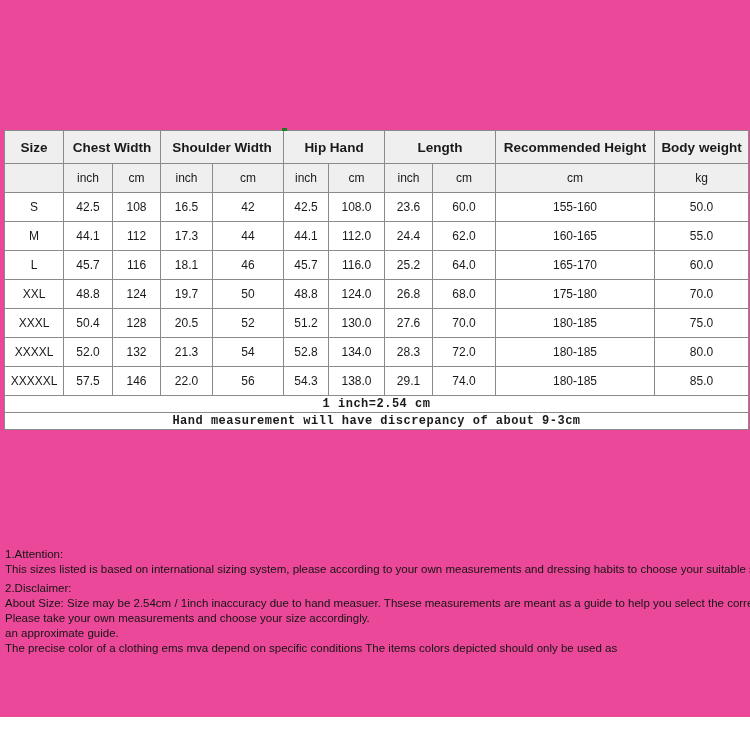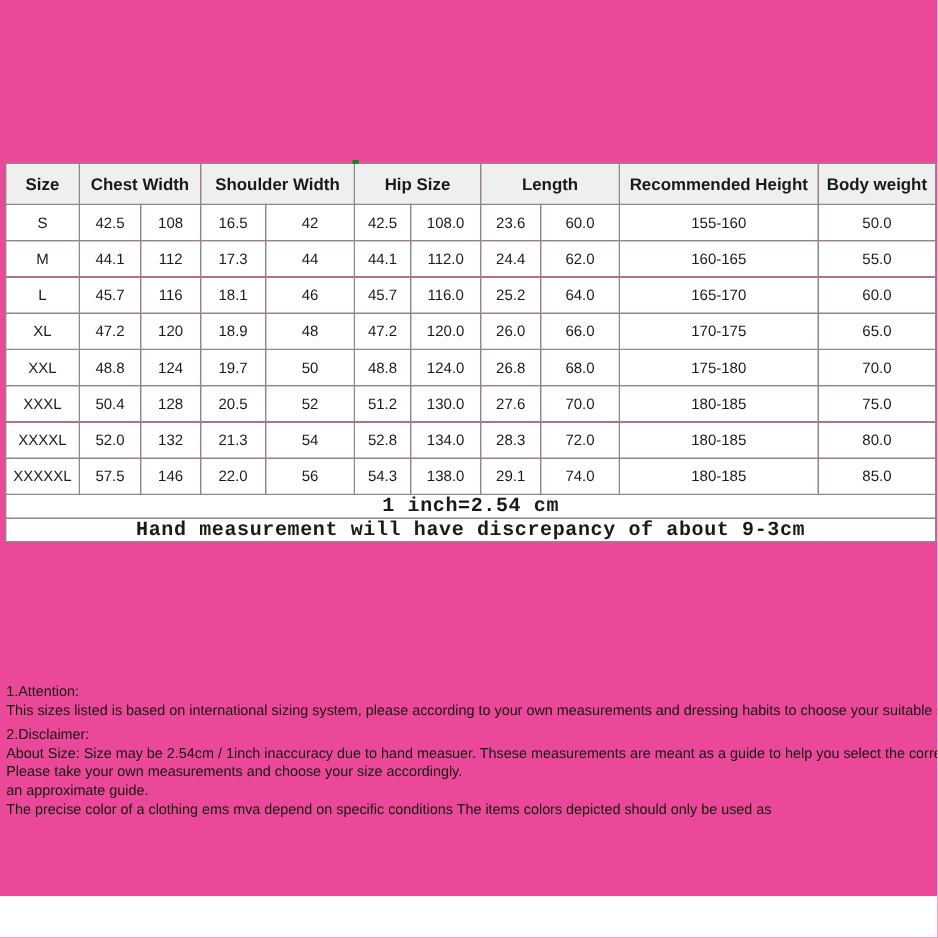--- a/index.html
+++ b/index.html
@@ -33,21 +33,21 @@
   .size-table thead th { background: #efefef; }
   .size-table tr.group-row { height: 33px; }
   .size-table tr.group-row th { font-size: 13.5px; font-weight: bold; }
   .size-table tr.units-row { height: 29px; }
   .size-table tr.units-row th { font-size: 12px; font-weight: normal; }
   .size-table tbody tr { height: 29px; background: #ffffff; }
   .size-table tbody td { font-size: 12px; }
   .size-table tfoot tr { height: 17px; background: #ffffff; }
   .size-table tfoot td {
     font-family: "Liberation Mono", monospace;
-    font-size: 16px;
+    font-size: 12px;
     font-weight: bold;
     letter-spacing: 0.5px;
     margin-top: 19px;
   }
   .green-marker {
     position: absolute;
     left: 282px;
     top: 128px;
     width: 5px;
     height: 3px;
@@ -83,24 +83,37 @@
         <col style="width:48px">
         <col style="width:63px">
       <col style="width:159px">
         <col style="width:94px">
     </colgroup>
     <thead>
       <tr class="group-row">
         <th>Size</th>
         <th colspan="2">Chest Width</th>
         <th colspan="2">Shoulder Width</th>
-        <th colspan="2">Hip Size</th>
+        <th colspan="2">Hip Hand</th>
         <th colspan="2">Length</th>
         <th>Recommended Height</th>
         <th>Body weight</th>
+      </tr>
+      <tr class="units-row">
+        <th></th>
+        <th>inch</th>
+        <th>cm</th>
+        <th>inch</th>
+        <th>cm</th>
+        <th>inch</th>
+        <th>cm</th>
+        <th>inch</th>
+        <th>cm</th>
+        <th>cm</th>
+        <th>kg</th>
       </tr>
     </thead>
     <tbody id="size-table-body">
         <tr>
           <td>S</td>
           <td>42.5</td>
           <td>108</td>
           <td>16.5</td>
           <td>42</td>
           <td>42.5</td>
@@ -130,33 +143,20 @@
           <td>18.1</td>
           <td>46</td>
           <td>45.7</td>
           <td>116.0</td>
           <td>25.2</td>
           <td>64.0</td>
           <td>165-170</td>
           <td>60.0</td>
         </tr>
         <tr>
-          <td>XL</td>
-          <td>47.2</td>
-          <td>120</td>
-          <td>18.9</td>
-          <td>48</td>
-          <td>47.2</td>
-          <td>120.0</td>
-          <td>26.0</td>
-          <td>66.0</td>
-          <td>170-175</td>
-          <td>65.0</td>
-        </tr>
-        <tr>
           <td>XXL</td>
           <td>48.8</td>
           <td>124</td>
           <td>19.7</td>
           <td>50</td>
           <td>48.8</td>
           <td>124.0</td>
           <td>26.8</td>
           <td>68.0</td>
           <td>175-180</td>

